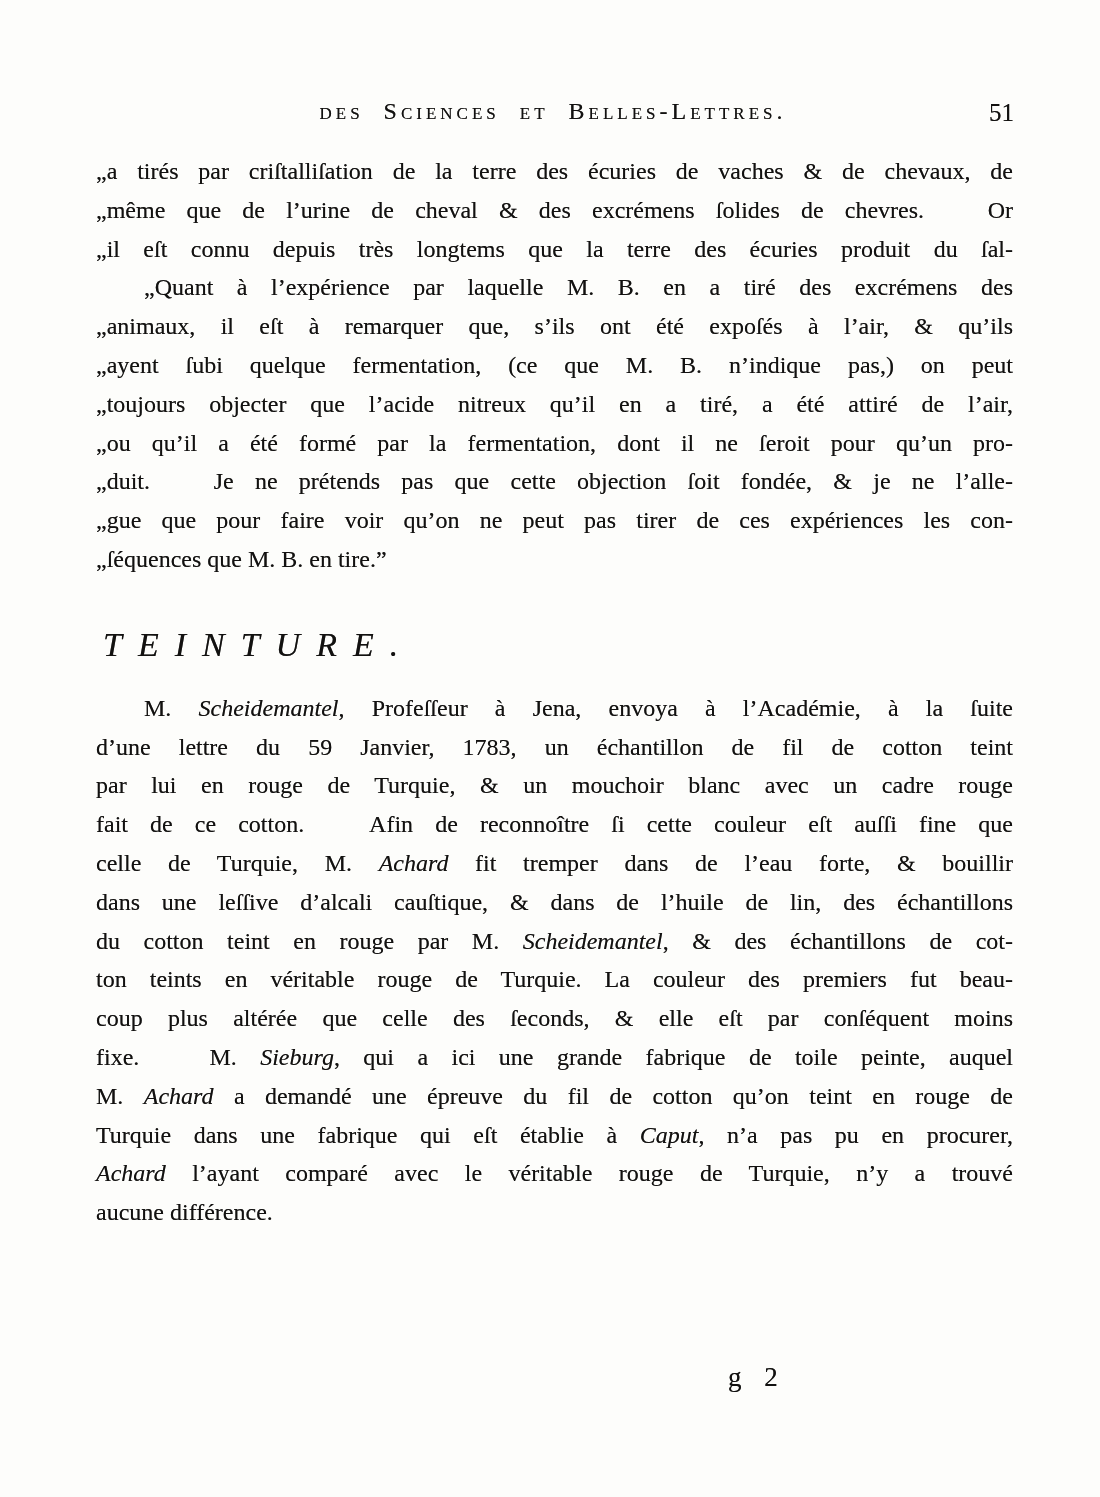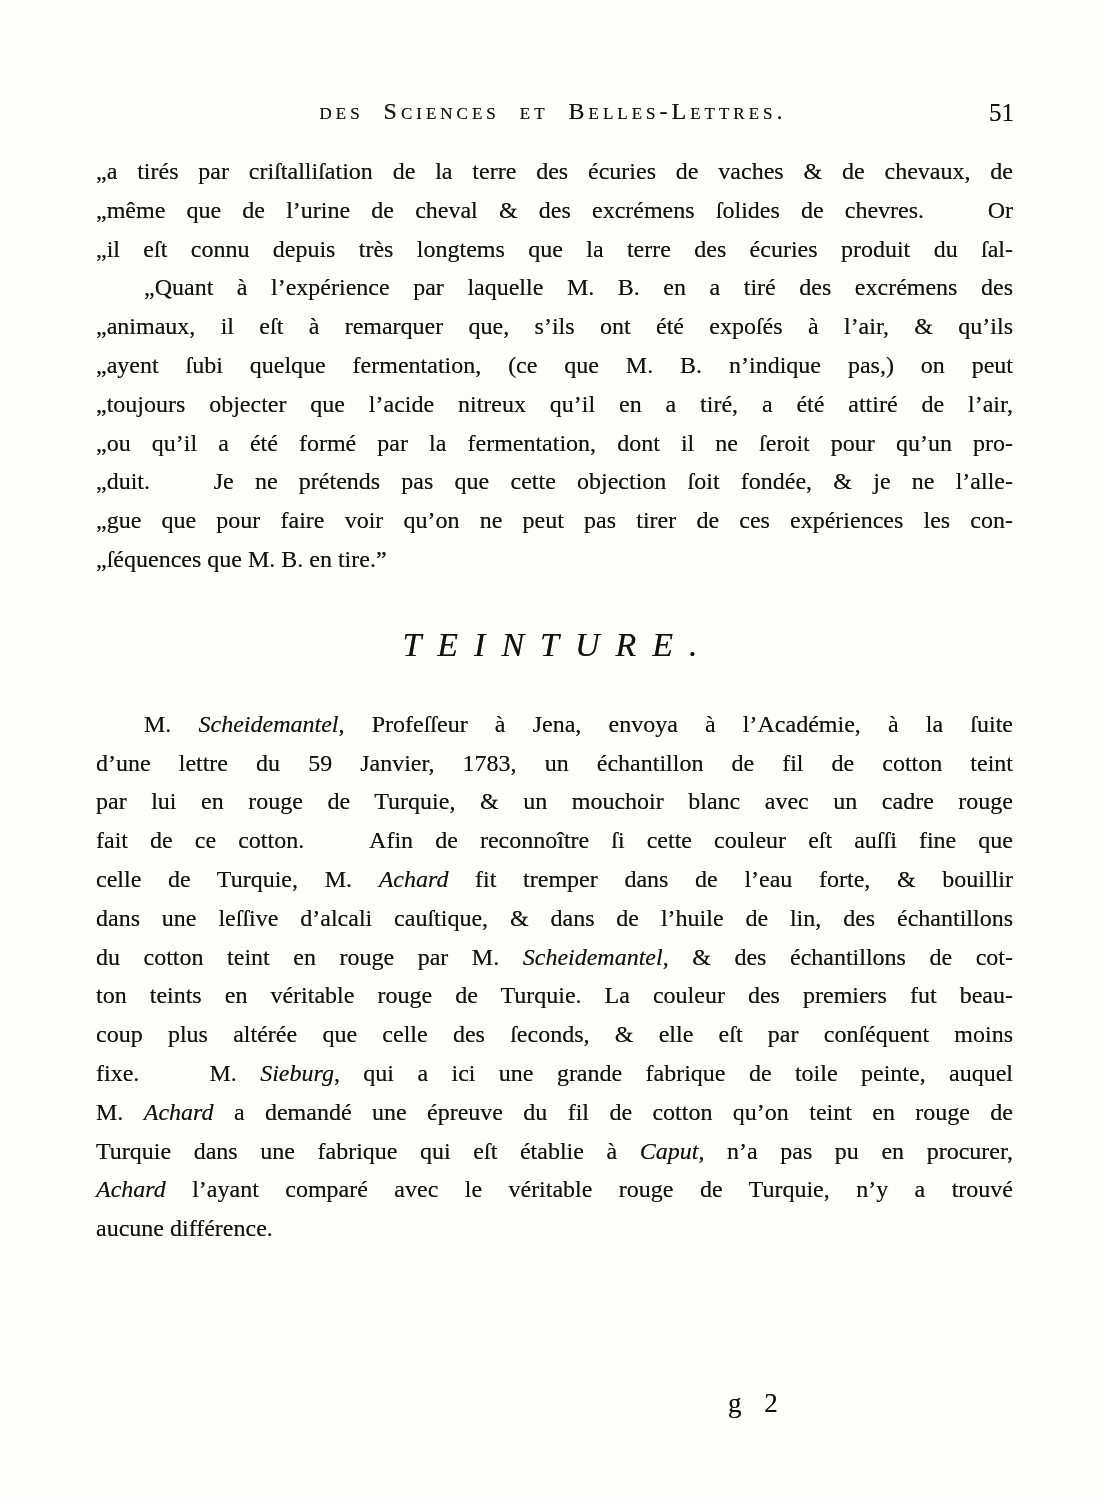--- a/index.html
+++ b/index.html
@@ -52,37 +52,36 @@
     margin-left:9px;
   }
   .line.just{
     text-align:justify;
     text-align-last:justify;
     text-justify:inter-word;
   }
   .line.indent span:first-child{padding-left:48px;}
   .it{font-style:italic;}
   .section-heading{
-    margin:46px 0 40px 0;
-    text-align:center;
+    margin:46px 0 24px 0;
+    text-align:left;
     font-style:italic;
     font-weight:normal;
     font-size:34px;
     line-height:40px;
     letter-spacing:16px;
     text-indent:16px; 
     text-shadow:0 0 0.6px rgba(10,8,5,0.6);
   }
   .signature{
     position:absolute;
     left:728px;top:1362px;
     font-size:27px;
     word-spacing:16px;
     text-shadow:0 0 0.6px rgba(10,8,5,0.6);
-    margin-top:26px;
   }
 </style>
 </head>
 <body>
 
 <div class="page">
 
   <div class="running-header">
     <div class="running-title">des Sciences et Belles-Lettres.</div>
     <div class="page-number">51</div>

